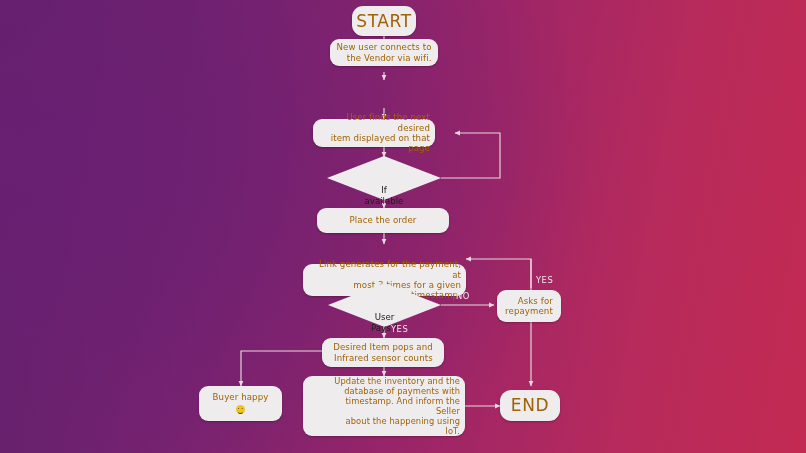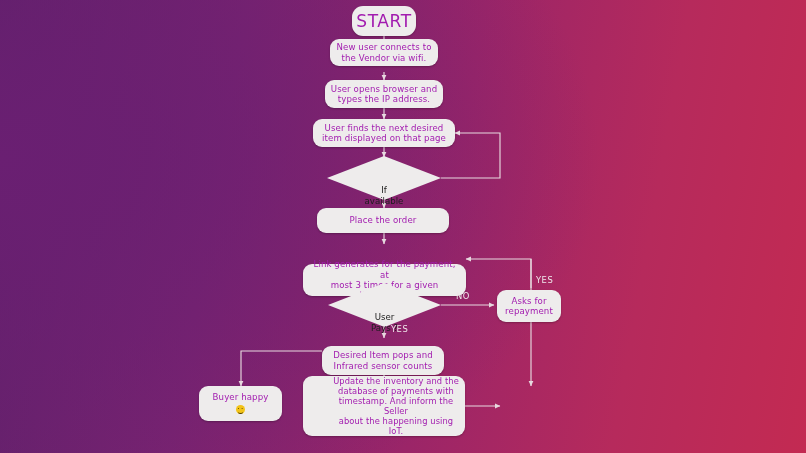--- a/index.html
+++ b/index.html
@@ -19,27 +19,27 @@
   }
   #svg-links {
     position: absolute;
     left: 0; top: 0;
     width: 806px;
     height: 453px;
   }
   .node {
     position: absolute;
     background: #eeecec;
-    color: #a21caf;
+    color: #a16207;
     border-radius: 9px;
     box-sizing: border-box;
     display: flex;
     align-items: center;
     justify-content: center;
-    text-align: center;
+    text-align: right;
     line-height: 1.22;
     letter-spacing: 0.1px;
     box-shadow: 0 1px 2px rgba(0,0,0,0.25);
     z-index: 3;
   }
   .node-text { display: block; padding: 0 5px; white-space: pre-line; }
   .terminal {
     font-size: 17px;
     letter-spacing: 0.6px;
     border-radius: 11px;
@@ -158,26 +158,22 @@
 
   <div class="node terminal" style="left:352px; top:6px; width:64px; height:30px;">
     <span class="node-text">START</span>
   </div>
 
   <div class="node process" style="left:330px; top:39px; width:108px; height:27px;">
     <span class="node-text">New user connects to
 the Vendor via wifi.</span>
   </div>
 
-  <div class="node process" style="left:325px; top:80px; width:118px; height:28px;">
-    <span class="node-text">User opens browser and
-types the IP address.</span>
-  </div>
-
-  <div class="node process" style="left:313px; top:119px; width:142px; height:28px;">
+
+  <div class="node process" style="left:313px; top:119px; width:122px; height:28px;">
     <span class="node-text">User finds the next desired
 item displayed on that page</span>
   </div>
 
   <div class="diamond-wrap" style="left:327px; top:156px; width:114px; height:44px;">
     <svg class="diamond-shape" viewBox="0 0 114 44" xmlns="http://www.w3.org/2000/svg">
       <polygon points="57,0 114,22 57,44 0,22" fill="#eeecec"></polygon>
     </svg>
     <div class="diamond-label">If
 available</div>
@@ -198,37 +194,40 @@
     </svg>
     <div class="diamond-label">User
 Pays ?</div>
   </div>
 
   <div class="node process" style="left:497px; top:290px; width:64px; height:32px;border-radius:9px;">
     <span class="node-text">Asks for
 repayment</span>
   </div>
 
-  <div class="node process" style="left:322px; top:338px; width:122px; height:29px;margin-top:8px;">
+  <div class="node process" style="left:322px; top:338px; width:122px; height:29px;">
     <span class="node-text">Desired Item pops and
 Infrared sensor counts</span>
   </div>
 
   <div class="node process" style="left:199px; top:386px; width:83px; height:35px;">
     <span class="happy-inner">
       <span class="node-text">Buyer happy</span>
       <span class="emoji"><span class="emoji-dot"></span></span>
     </span>
   </div>
 
   <div class="node process-sm" style="left:303px; top:376px; width:162px; height:60px;padding-left:24px;">
     <span class="node-text">Update the inventory and the
 database of payments with
 timestamp. And inform the Seller
 about the happening using IoT.</span>
   </div>
 
+  <div class="node terminal" style="left:500px; top:390px; width:60px; height:31px;">
+    <span class="node-text">END</span>
+  </div>
 
   <div class="edge-label" style="left:456px; top:291px;">NO</div>
   <div class="edge-label" style="left:536px; top:275px;">YES</div>
   <div class="edge-label" style="left:391px; top:324px;">YES</div>
 
 </div>
 
 </body></html>

